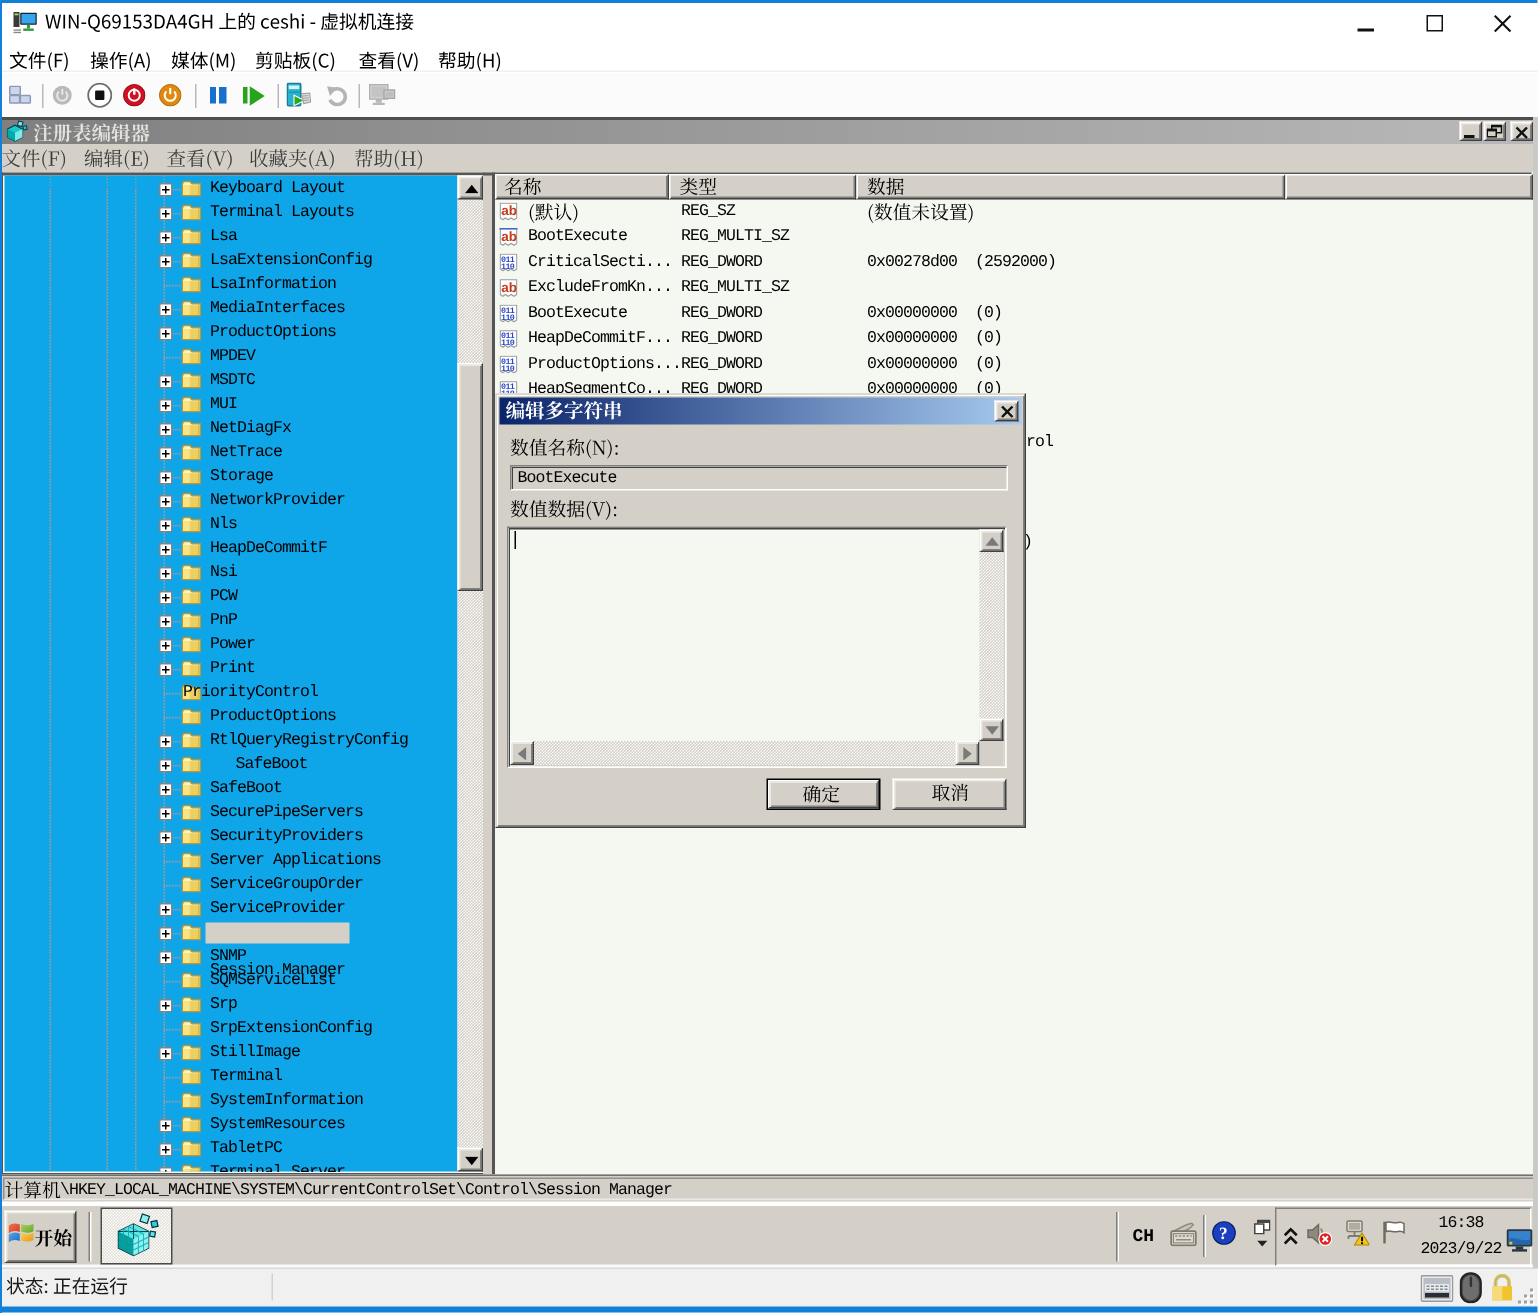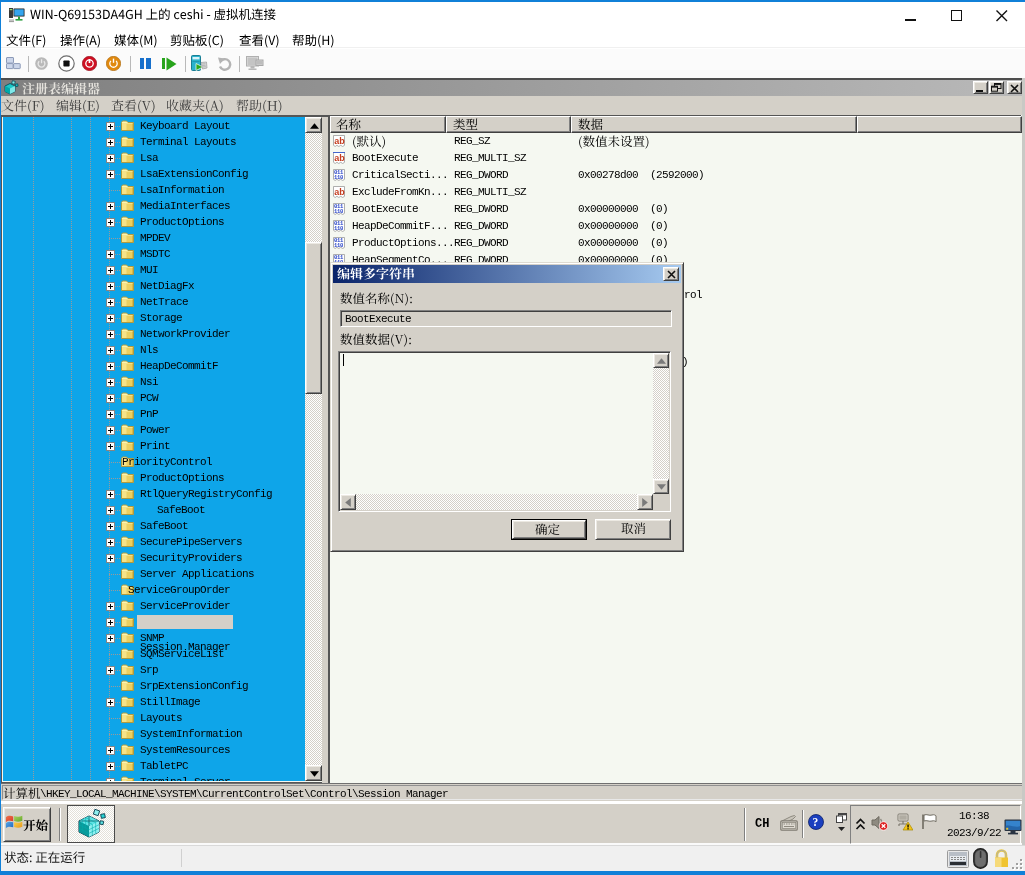--- a/index.html
+++ b/index.html
@@ -421,21 +421,21 @@
     <div class="m" style="left:137px;top:433px;line-height:16px">SecurityProviders</div>
     <div class="a" style="left:106px;top:457px;width:12px;height:1px;background:repeating-linear-gradient(to right,#9a9a9a 0,#9a9a9a 1px,transparent 1px,transparent 2px)"></div>
     <svg class="a" style="left:118px;top:451px" width="13" height="11">
       <use href="#fold"></use>
     </svg>
     <div class="m" style="left:137px;top:449px;line-height:16px">Server Applications</div>
     <div class="a" style="left:106px;top:473px;width:12px;height:1px;background:repeating-linear-gradient(to right,#9a9a9a 0,#9a9a9a 1px,transparent 1px,transparent 2px)"></div>
     <svg class="a" style="left:118px;top:467px" width="13" height="11">
       <use href="#fold"></use>
     </svg>
-    <div class="m" style="left:125px;top:465px;line-height:16px">ServiceGroupOrder</div>
+    <div class="m" style="left:137px;top:465px;line-height:16px">ServiceGroupOrder</div>
     <div class="a" style="left:112px;top:489px;width:6px;height:1px;background:repeating-linear-gradient(to right,#9a9a9a 0,#9a9a9a 1px,transparent 1px,transparent 2px)"></div>
     <svg class="a" style="left:103px;top:485px" width="9" height="9">
       <use href="#plus"></use>
     </svg>
     <svg class="a" style="left:118px;top:483px" width="13" height="11">
       <use href="#fold"></use>
     </svg>
     <div class="m" style="left:137px;top:481px;line-height:16px">ServiceProvider</div>
     <div class="a" style="left:112px;top:505px;width:6px;height:1px;background:repeating-linear-gradient(to right,#9a9a9a 0,#9a9a9a 1px,transparent 1px,transparent 2px)"></div>
     <svg class="a" style="left:103px;top:501px" width="9" height="9">
@@ -477,21 +477,21 @@
       <use href="#plus"></use>
     </svg>
     <svg class="a" style="left:118px;top:579px" width="13" height="11">
       <use href="#fold"></use>
     </svg>
     <div class="m" style="left:137px;top:577px;line-height:16px">StillImage</div>
     <div class="a" style="left:106px;top:601px;width:12px;height:1px;background:repeating-linear-gradient(to right,#9a9a9a 0,#9a9a9a 1px,transparent 1px,transparent 2px)"></div>
     <svg class="a" style="left:118px;top:595px" width="13" height="11">
       <use href="#fold"></use>
     </svg>
-    <div class="m" style="left:137px;top:593px;line-height:16px">Layouts</div>
+    <div class="m" style="left:137px;top:593px;line-height:16px">Terminal</div>
     <div class="a" style="left:106px;top:617px;width:12px;height:1px;background:repeating-linear-gradient(to right,#9a9a9a 0,#9a9a9a 1px,transparent 1px,transparent 2px)"></div>
     <svg class="a" style="left:118px;top:611px" width="13" height="11">
       <use href="#fold"></use>
     </svg>
     <div class="m" style="left:137px;top:609px;line-height:16px">SystemInformation</div>
     <div class="a" style="left:112px;top:633px;width:6px;height:1px;background:repeating-linear-gradient(to right,#9a9a9a 0,#9a9a9a 1px,transparent 1px,transparent 2px)"></div>
     <svg class="a" style="left:103px;top:629px" width="9" height="9">
       <use href="#plus"></use>
     </svg>
     <svg class="a" style="left:118px;top:627px" width="13" height="11">

